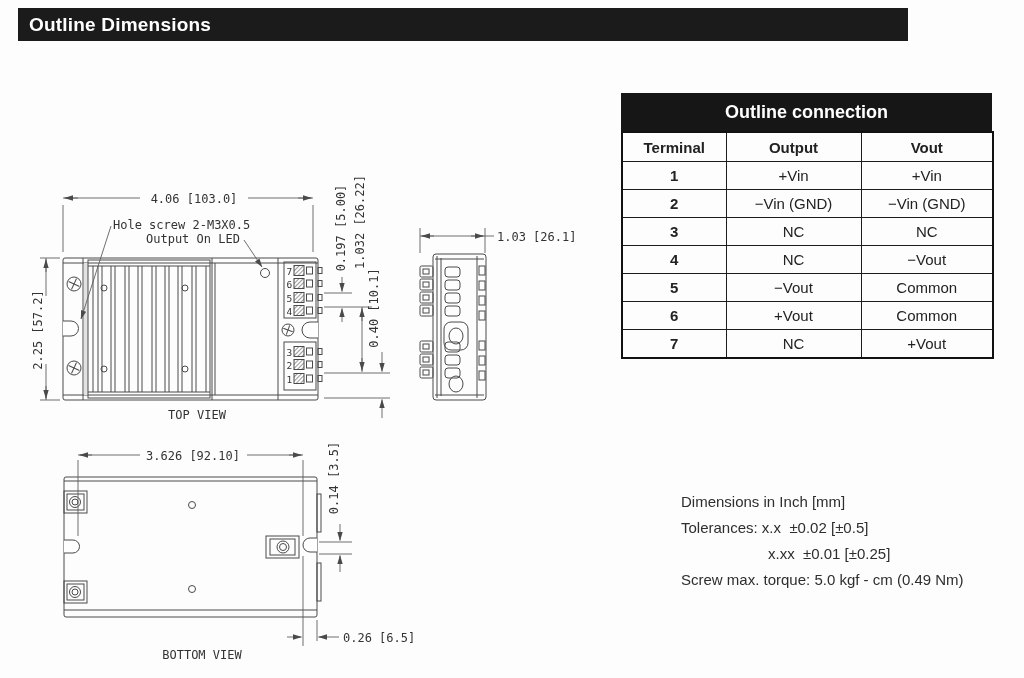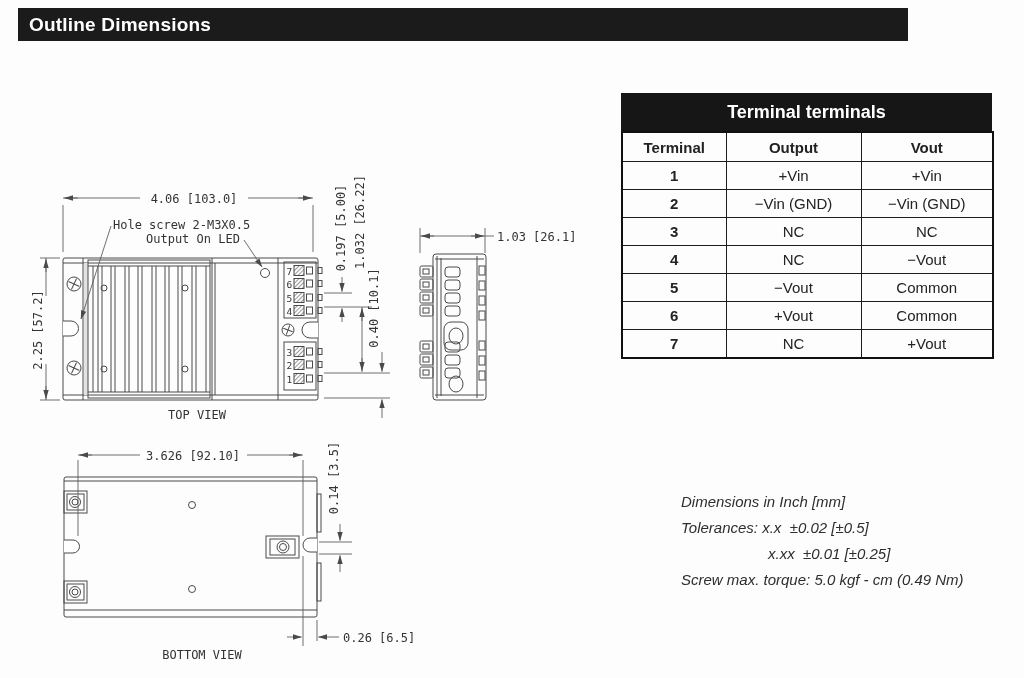--- a/index.html
+++ b/index.html
@@ -21,21 +21,21 @@
   .tbl{position:absolute;left:621px;top:93px;width:371px;}
   .tbl-title{height:38px;line-height:38px;background:#161616;color:#fff;text-align:center;
         font-size:18px;font-weight:bold;}
   table{border-collapse:collapse;width:371px;table-layout:fixed;}
   col.c1{width:104px}col.c2{width:135px}col.c3{width:132px}
   th,td{border:1.6px solid #1c1c1c;text-align:center;font-size:15px;height:27px;padding:0;}
   th{font-weight:bold;height:28px;}
   td:first-child{font-weight:bold;}
   table{border:2px solid #111;}
   
-  .notes{position:absolute;left:681px;top:489px;font-size:15px;color:#2e2e2e;font-style:italic;}
+  .notes{position:absolute;left:681px;top:489px;font-size:15px;color:#2e2e2e;}
   .note-line{white-space:pre;line-height:26px;}
   .note-line.indent{padding-left:87px;}
 </style>
 </head>
 <body>
 
 <div class="page">
 
   <div class="title-bar">
     <span>Outline Dimensions</span>
@@ -272,21 +272,21 @@
       <line class="dim" x1="303" y1="556" x2="303" y2="646"></line>
       <line class="dim" x1="317" y1="620" x2="317" y2="641"></line>
       <line class="dim" x1="287" y1="637" x2="301.5" y2="637" marker-end="url(#arr)"></line>
       <line class="dim" x1="331" y1="637" x2="318.5" y2="637" marker-end="url(#arr)"></line>
       <line class="dim" x1="331" y1="637" x2="339" y2="637"></line>
       <text x="343" y="641.5">0.26 [6.5]</text>
     </g>
   </svg>
 
   <div class="tbl">
-    <div class="tbl-title">Terminal terminals</div>
+    <div class="tbl-title">Outline connection</div>
     <table>
       <colgroup>
           <col class="c1">
           <col class="c2">
           <col class="c3">
         </colgroup>
       <thead>
         <tr>
           <th>Terminal</th>
           <th>Output</th>

